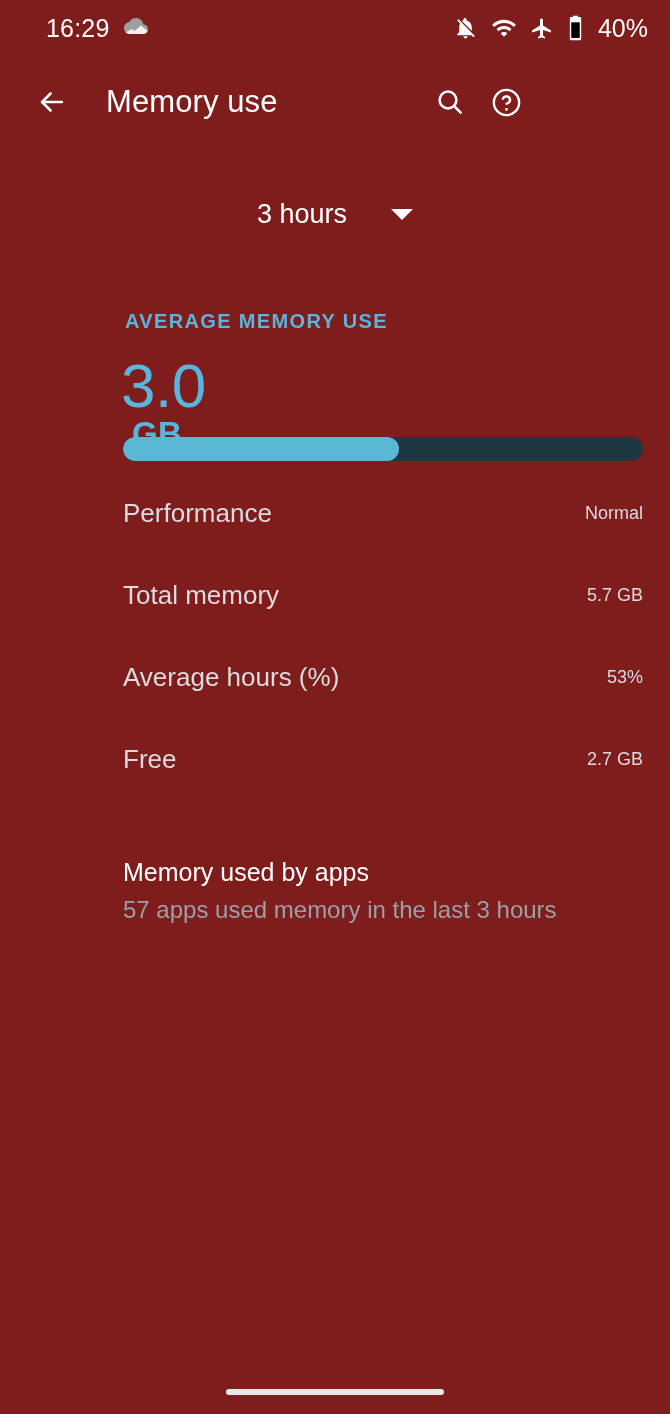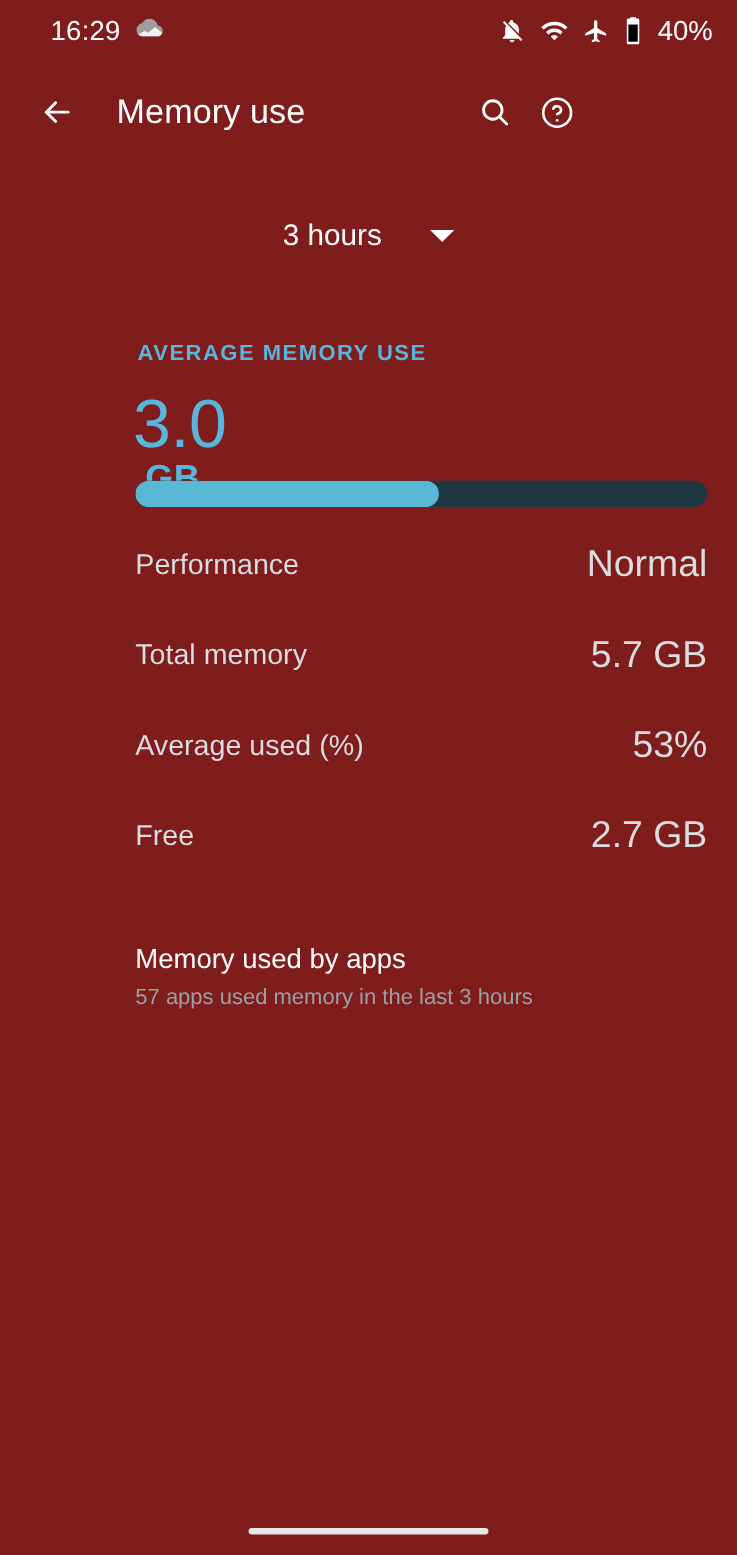--- a/index.html
+++ b/index.html
@@ -191,41 +191,41 @@
     display: flex;
     align-items: center;
     justify-content: space-between;
   }
   .row-label {
     font-size: 26px;
     color: #DADCE0;
     font-weight: 400;
   }
   .row-value {
-    font-size: 34px;
+    font-size: 18px;
     color: #DADCE0;
     font-weight: 400;
     margin-left: 12px;
   }
 
   
   .apps-section {
     position: absolute;
     top: 856px;
     left: 123px;
     width: 520px;
   }
   .apps-title {
     font-size: 25px;
     color: #ffffff;
     font-weight: 400;
     line-height: 1.3;
   }
   .apps-subtitle {
-    font-size: 20px;
+    font-size: 24px;
     color: #9AA0A6;
     font-weight: 400;
     line-height: 1.35;
     margin-top: 5px;
   }
 
   
   .nav-pill {
     position: absolute;
     bottom: 19px;
@@ -332,21 +332,21 @@
     <div class="rows">
         <div class="row">
           <span class="row-label">Performance</span>
           <span class="row-value">Normal</span>
         </div>
         <div class="row">
           <span class="row-label">Total memory</span>
           <span class="row-value">5.7 GB</span>
         </div>
         <div class="row">
-          <span class="row-label">Average used (%)</span>
+          <span class="row-label">Average hours (%)</span>
           <span class="row-value">53%</span>
         </div>
         <div class="row">
           <span class="row-label">Free</span>
           <span class="row-value">2.7 GB</span>
         </div>
       </div>
 
     <div class="apps-section">
       <div class="apps-title">Memory used by apps</div>

